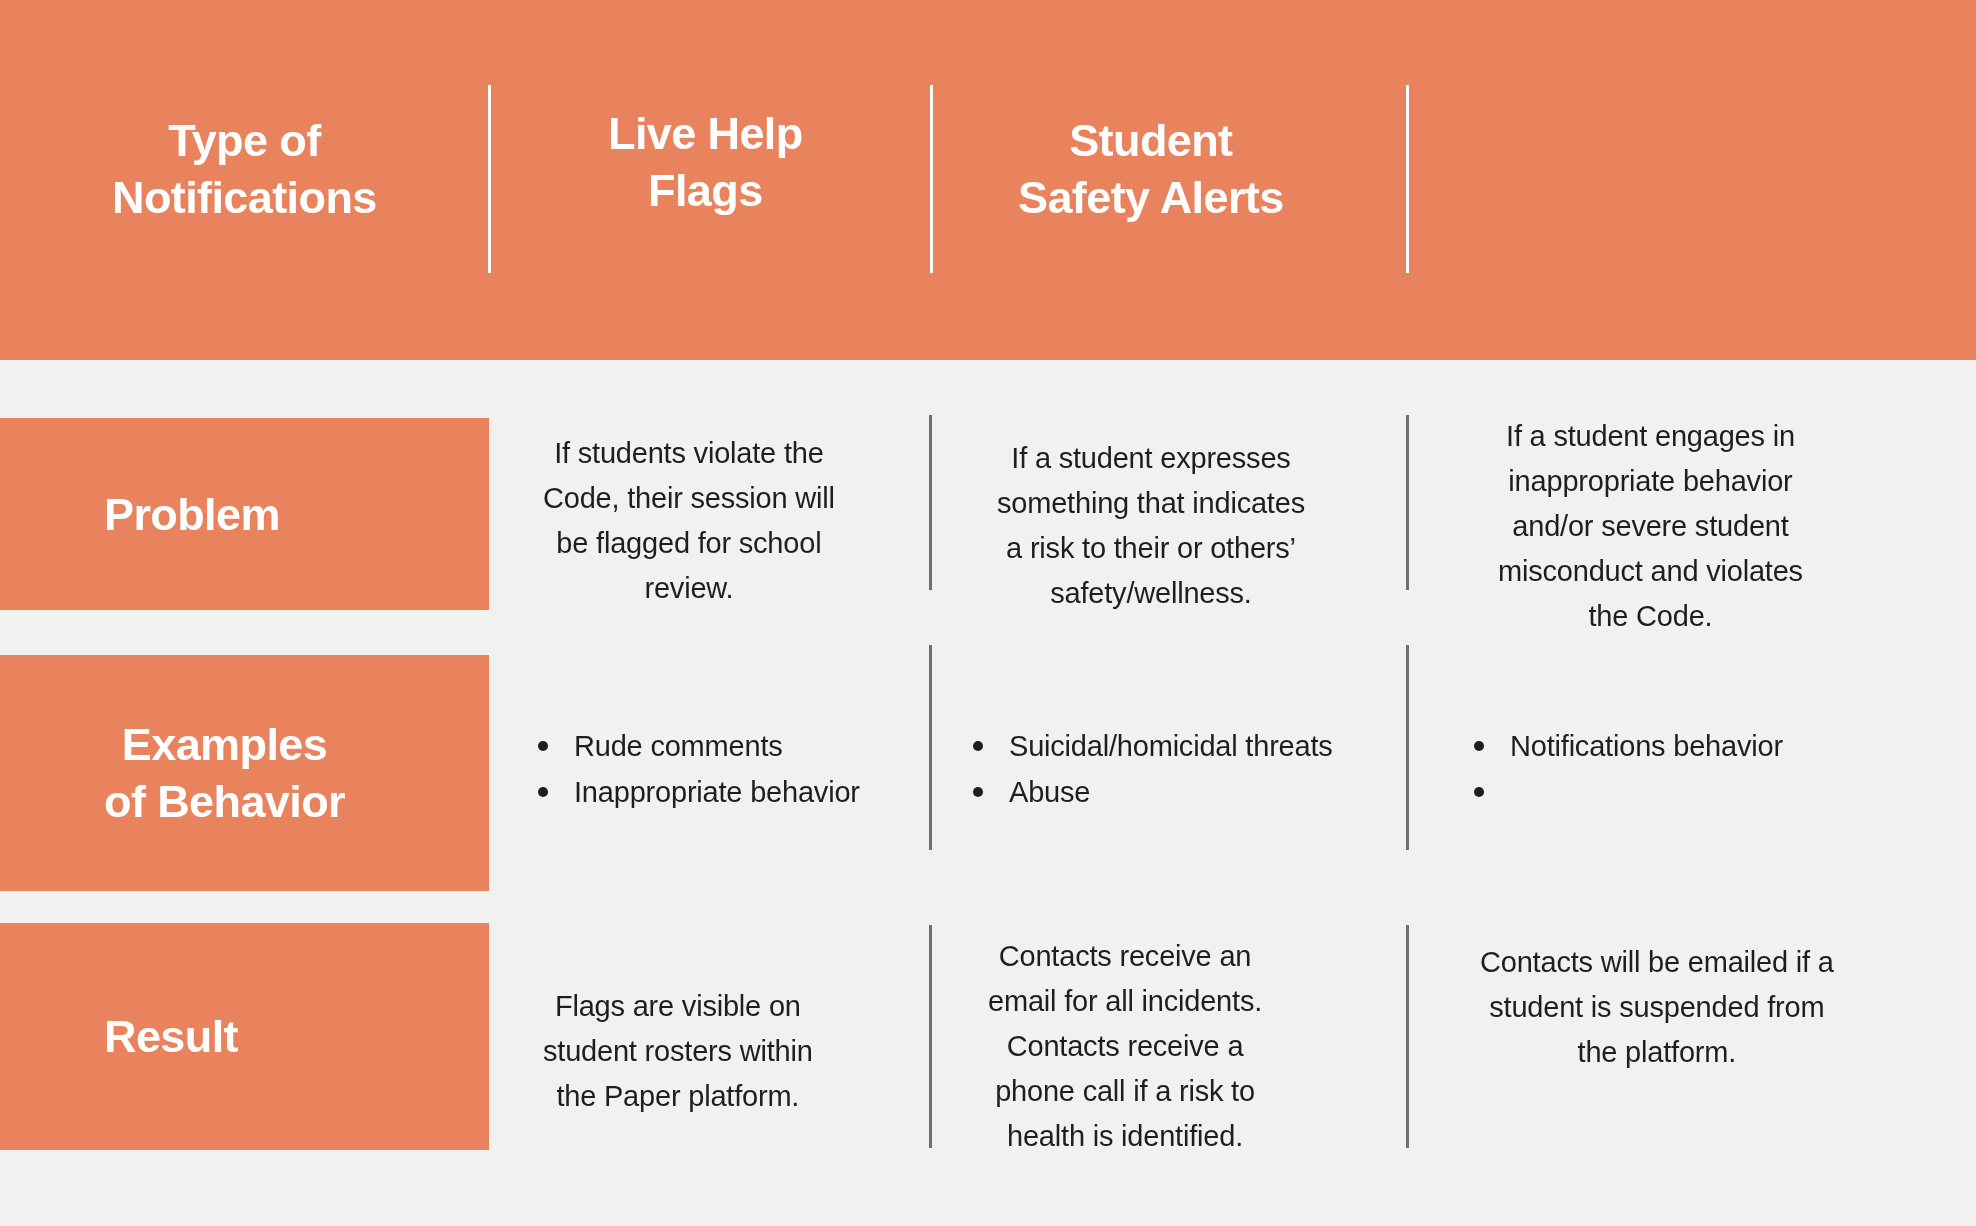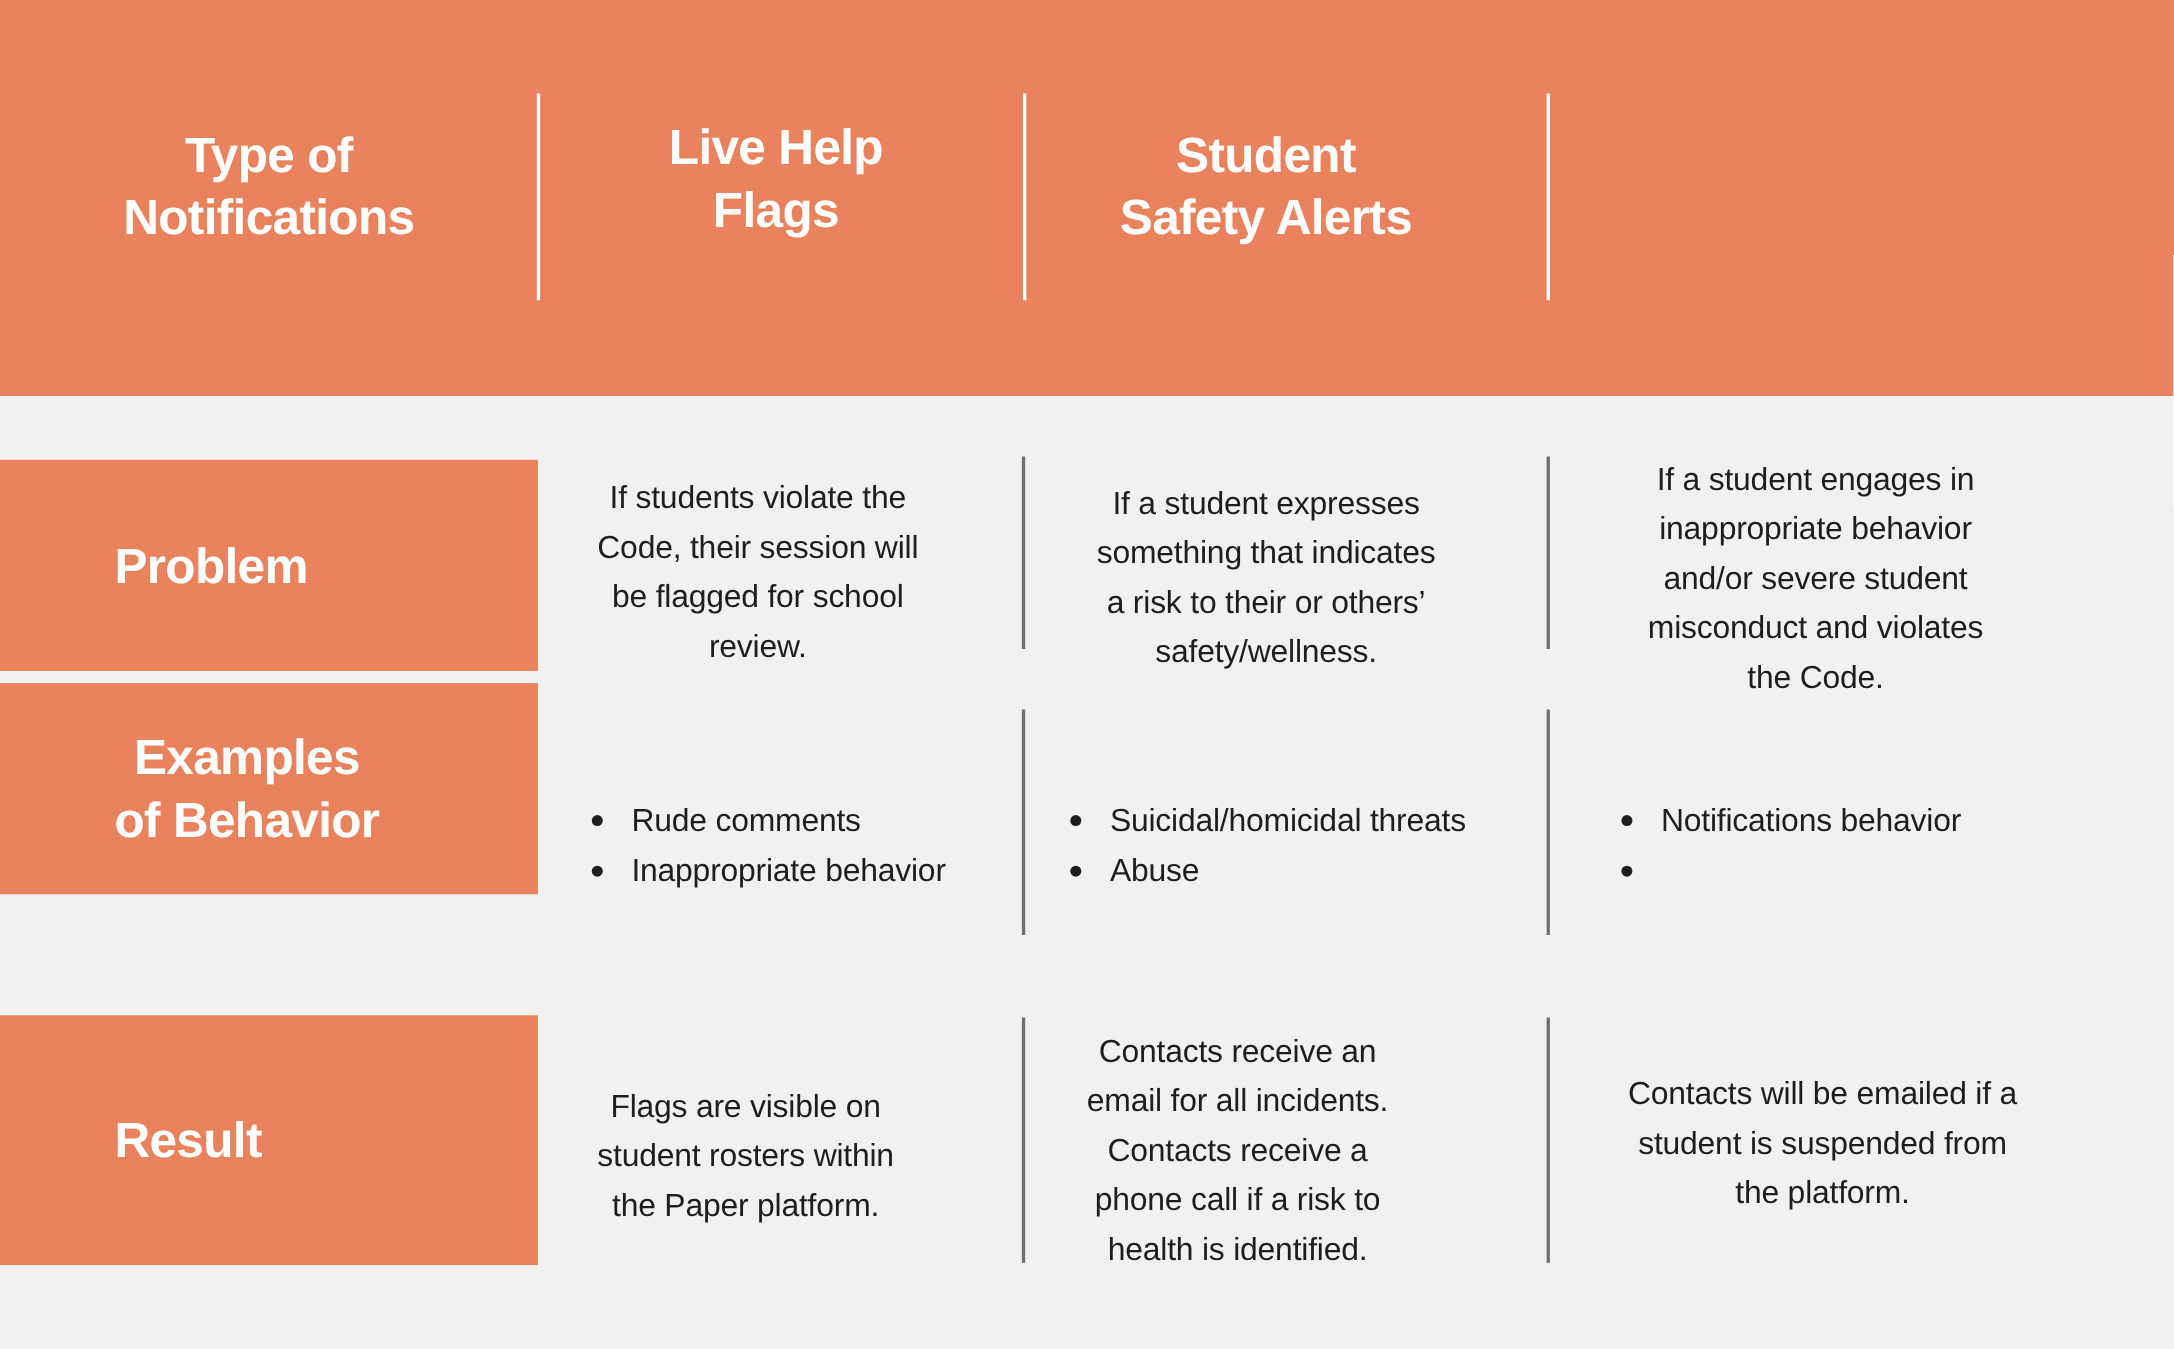--- a/index.html
+++ b/index.html
@@ -82,21 +82,21 @@
 safety/wellness.</div>
 
   <div class="b-div" style="left:1406px;top:415px;height:175px;"></div>
 
   <div class="para" style="left:1498px;top:414px;">If a student engages in
 inappropriate behavior
 and/or severe student
 misconduct and violates
 the Code.</div>
 
-  <div class="row-block" style="top:621px;height:192px;">
+  <div class="row-block" style="top:655px;height:236px;">
     <div class="block-label">Examples
 of Behavior</div>
   </div>
 
   <div class="bullets" style="left:538px;top:723px;">
     <div class="bullet-item">
       <span class="dot"></span>
       <span class="bullet-text">Rude comments</span>
     </div>
     <div class="bullet-item">
@@ -141,17 +141,17 @@
   <div class="b-div" style="left:929px;top:925px;height:223px;"></div>
 
   <div class="para" style="left:988px;top:934px;">Contacts receive an
 email for all incidents.
 Contacts receive a
 phone call if a risk to
 health is identified.</div>
 
   <div class="b-div" style="left:1406px;top:925px;height:223px;"></div>
 
-  <div class="para" style="left:1480px;top:973px;">Contacts will be emailed if a
+  <div class="para" style="left:1480px;top:940px;">Contacts will be emailed if a
 student is suspended from
 the platform.</div>
 
 </div>
 
 </body></html>

